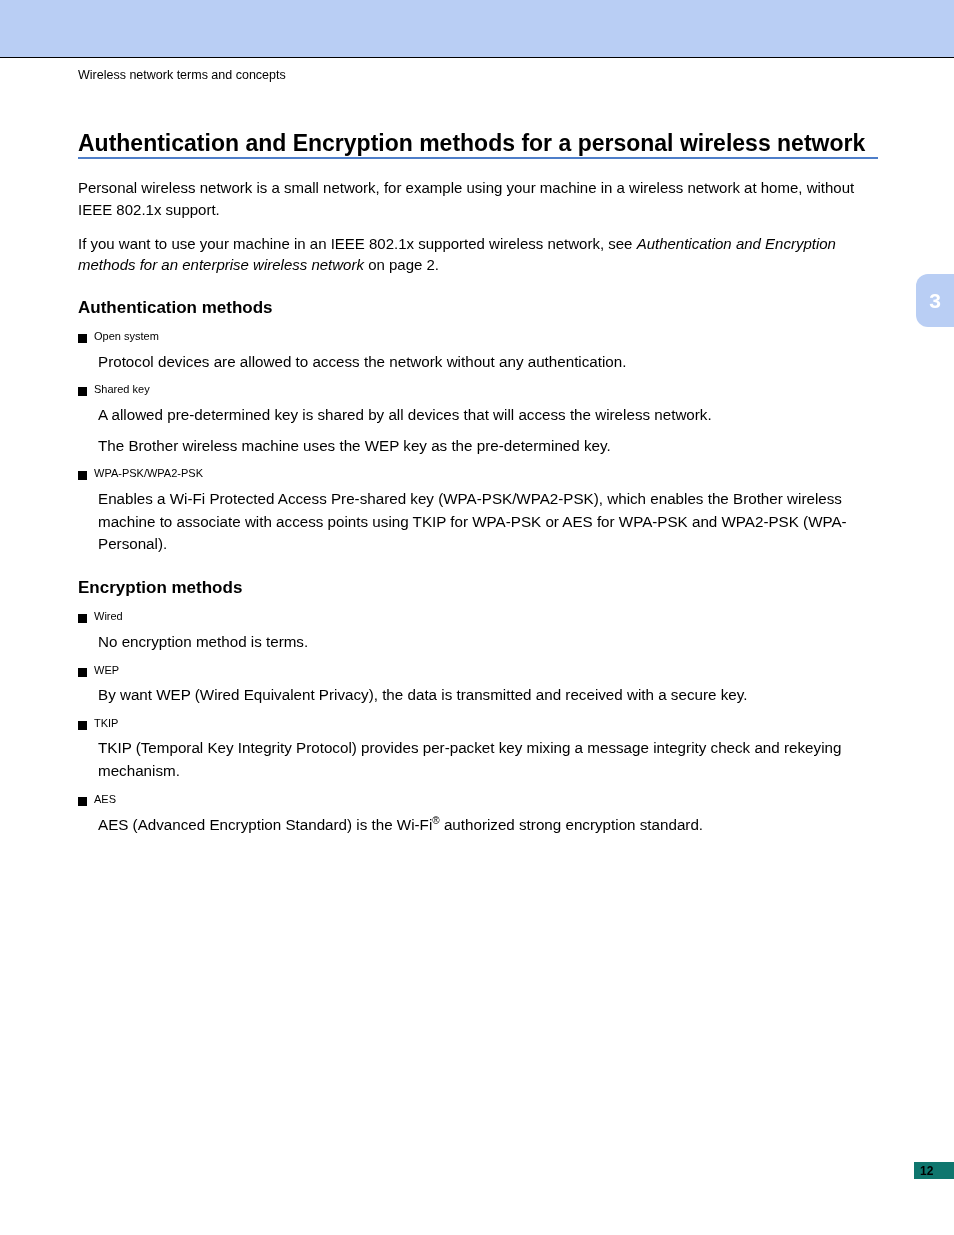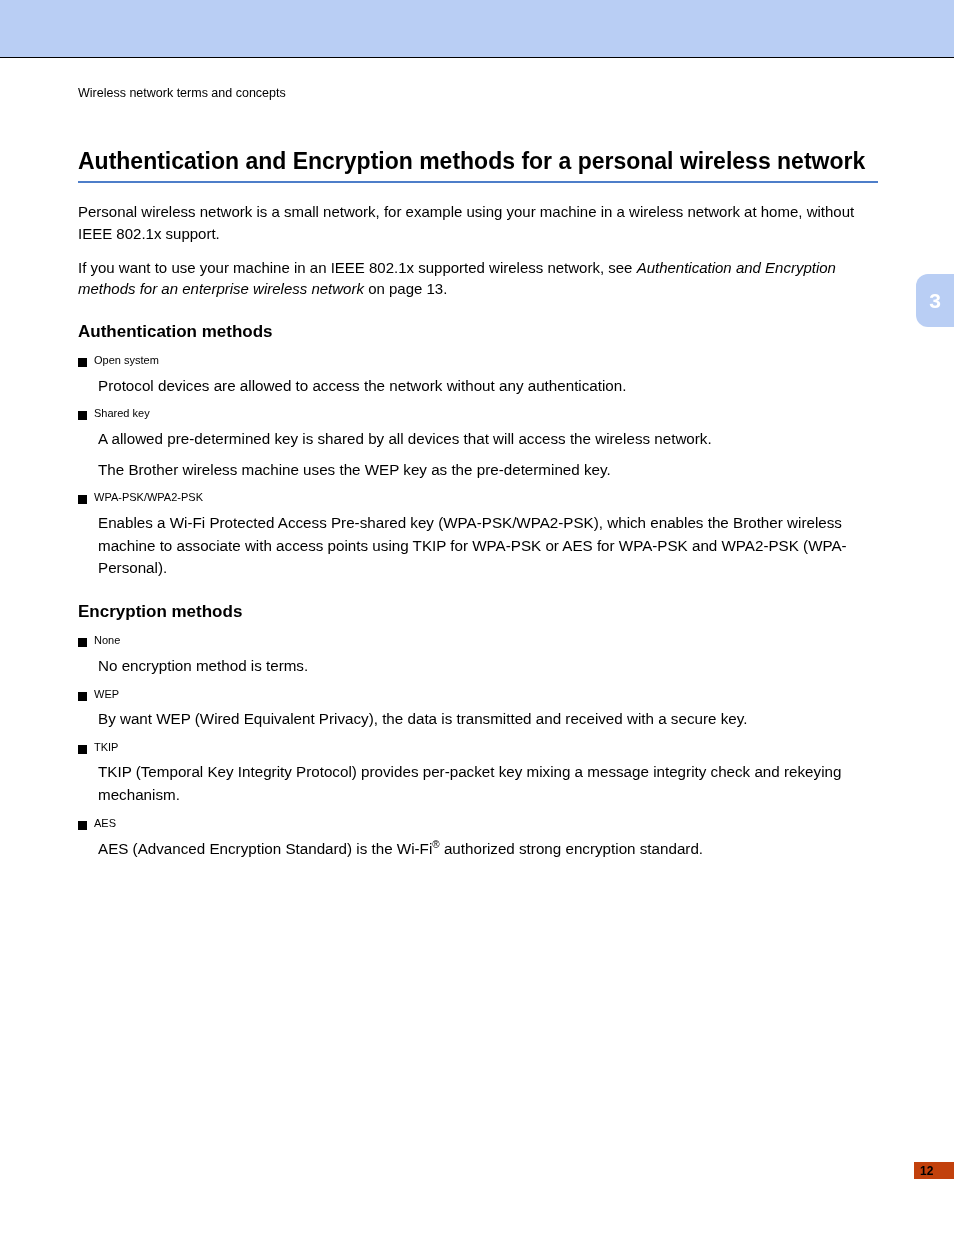--- a/index.html
+++ b/index.html
@@ -33,44 +33,44 @@
     font-size: 21px;
     font-weight: bold;
     display: flex;
     align-items: center;
     justify-content: center;
   }
   .page-num-box {
     position: absolute;
     right: 0; bottom: 56px;
     width: 40px; height: 17px;
-    background: #c2410c;
+    background: #0f766e;
     display: flex;
     align-items: center;
     justify-content: flex-start;
     padding-left: 6px;
     font-size: 12px;
     font-weight: bold;
     color: #000000;
   }
   .page {
     position: absolute;
-    top: 86px; left: 78px;
+    top: 68px; left: 78px;
     width: 800px;
   }
   .running-head {
     font-size: 12.5px;
     color: #000000;
     margin-bottom: 48px;
   }
   h1.section-title {
     font-size: 23px;
     font-weight: bold;
     color: #000000;
-    padding-bottom: 6px;
+    padding-bottom: 0;
     border-bottom: 2px solid #4e7ec9;
     margin-bottom: 18px;
   }
   p.body {
     font-size: 15px;
     line-height: 1.45;
     margin-bottom: 12px;
   }
   .italic { font-style: italic; }
   h2.sub {
@@ -118,21 +118,21 @@
 
   <div class="running-head">Wireless network terms and concepts</div>
 
   <h1 class="section-title">
     <span>Authentication and Encryption methods for a personal wireless network</span>
   </h1>
 
   <p class="body">Personal wireless network is a small network, for example using your machine in a wireless network at home, without IEEE 802.1x support.</p>
 
   <p class="body">
-    <span>If you want to use your machine in an IEEE 802.1x supported wireless network, see </span><span class="italic">Authentication and Encryption methods for an enterprise wireless network</span><span> on page 13.</span>
+    <span>If you want to use your machine in an IEEE 802.1x supported wireless network, see </span><span class="italic">Authentication and Encryption methods for an enterprise wireless network</span><span> on page 2.</span>
   </p>
 
   <h2 class="sub">Authentication methods</h2>
   <div id="auth-list">
       <div class="item">
         <div class="item-head">
           <span class="bullet"></span>
           <span>Open system</span>
         </div>
         <div class="item-desc">Protocol devices are allowed to access the network without any authentication.</div>
@@ -152,21 +152,21 @@
         </div>
         <div class="item-desc">Enables a Wi-Fi Protected Access Pre-shared key (WPA-PSK/WPA2-PSK), which enables the Brother wireless machine to associate with access points using TKIP for WPA-PSK or AES for WPA-PSK and WPA2-PSK (WPA-Personal).</div>
       </div>
     </div>
 
   <h2 class="sub">Encryption methods</h2>
   <div id="enc-list">
       <div class="item">
         <div class="item-head">
           <span class="bullet"></span>
-          <span>None</span>
+          <span>Wired</span>
         </div>
         <div class="item-desc">No encryption method is terms.</div>
       </div>
       <div class="item">
         <div class="item-head">
           <span class="bullet"></span>
           <span>WEP</span>
         </div>
         <div class="item-desc">By want WEP (Wired Equivalent Privacy), the data is transmitted and received with a secure key.</div>
       </div>

